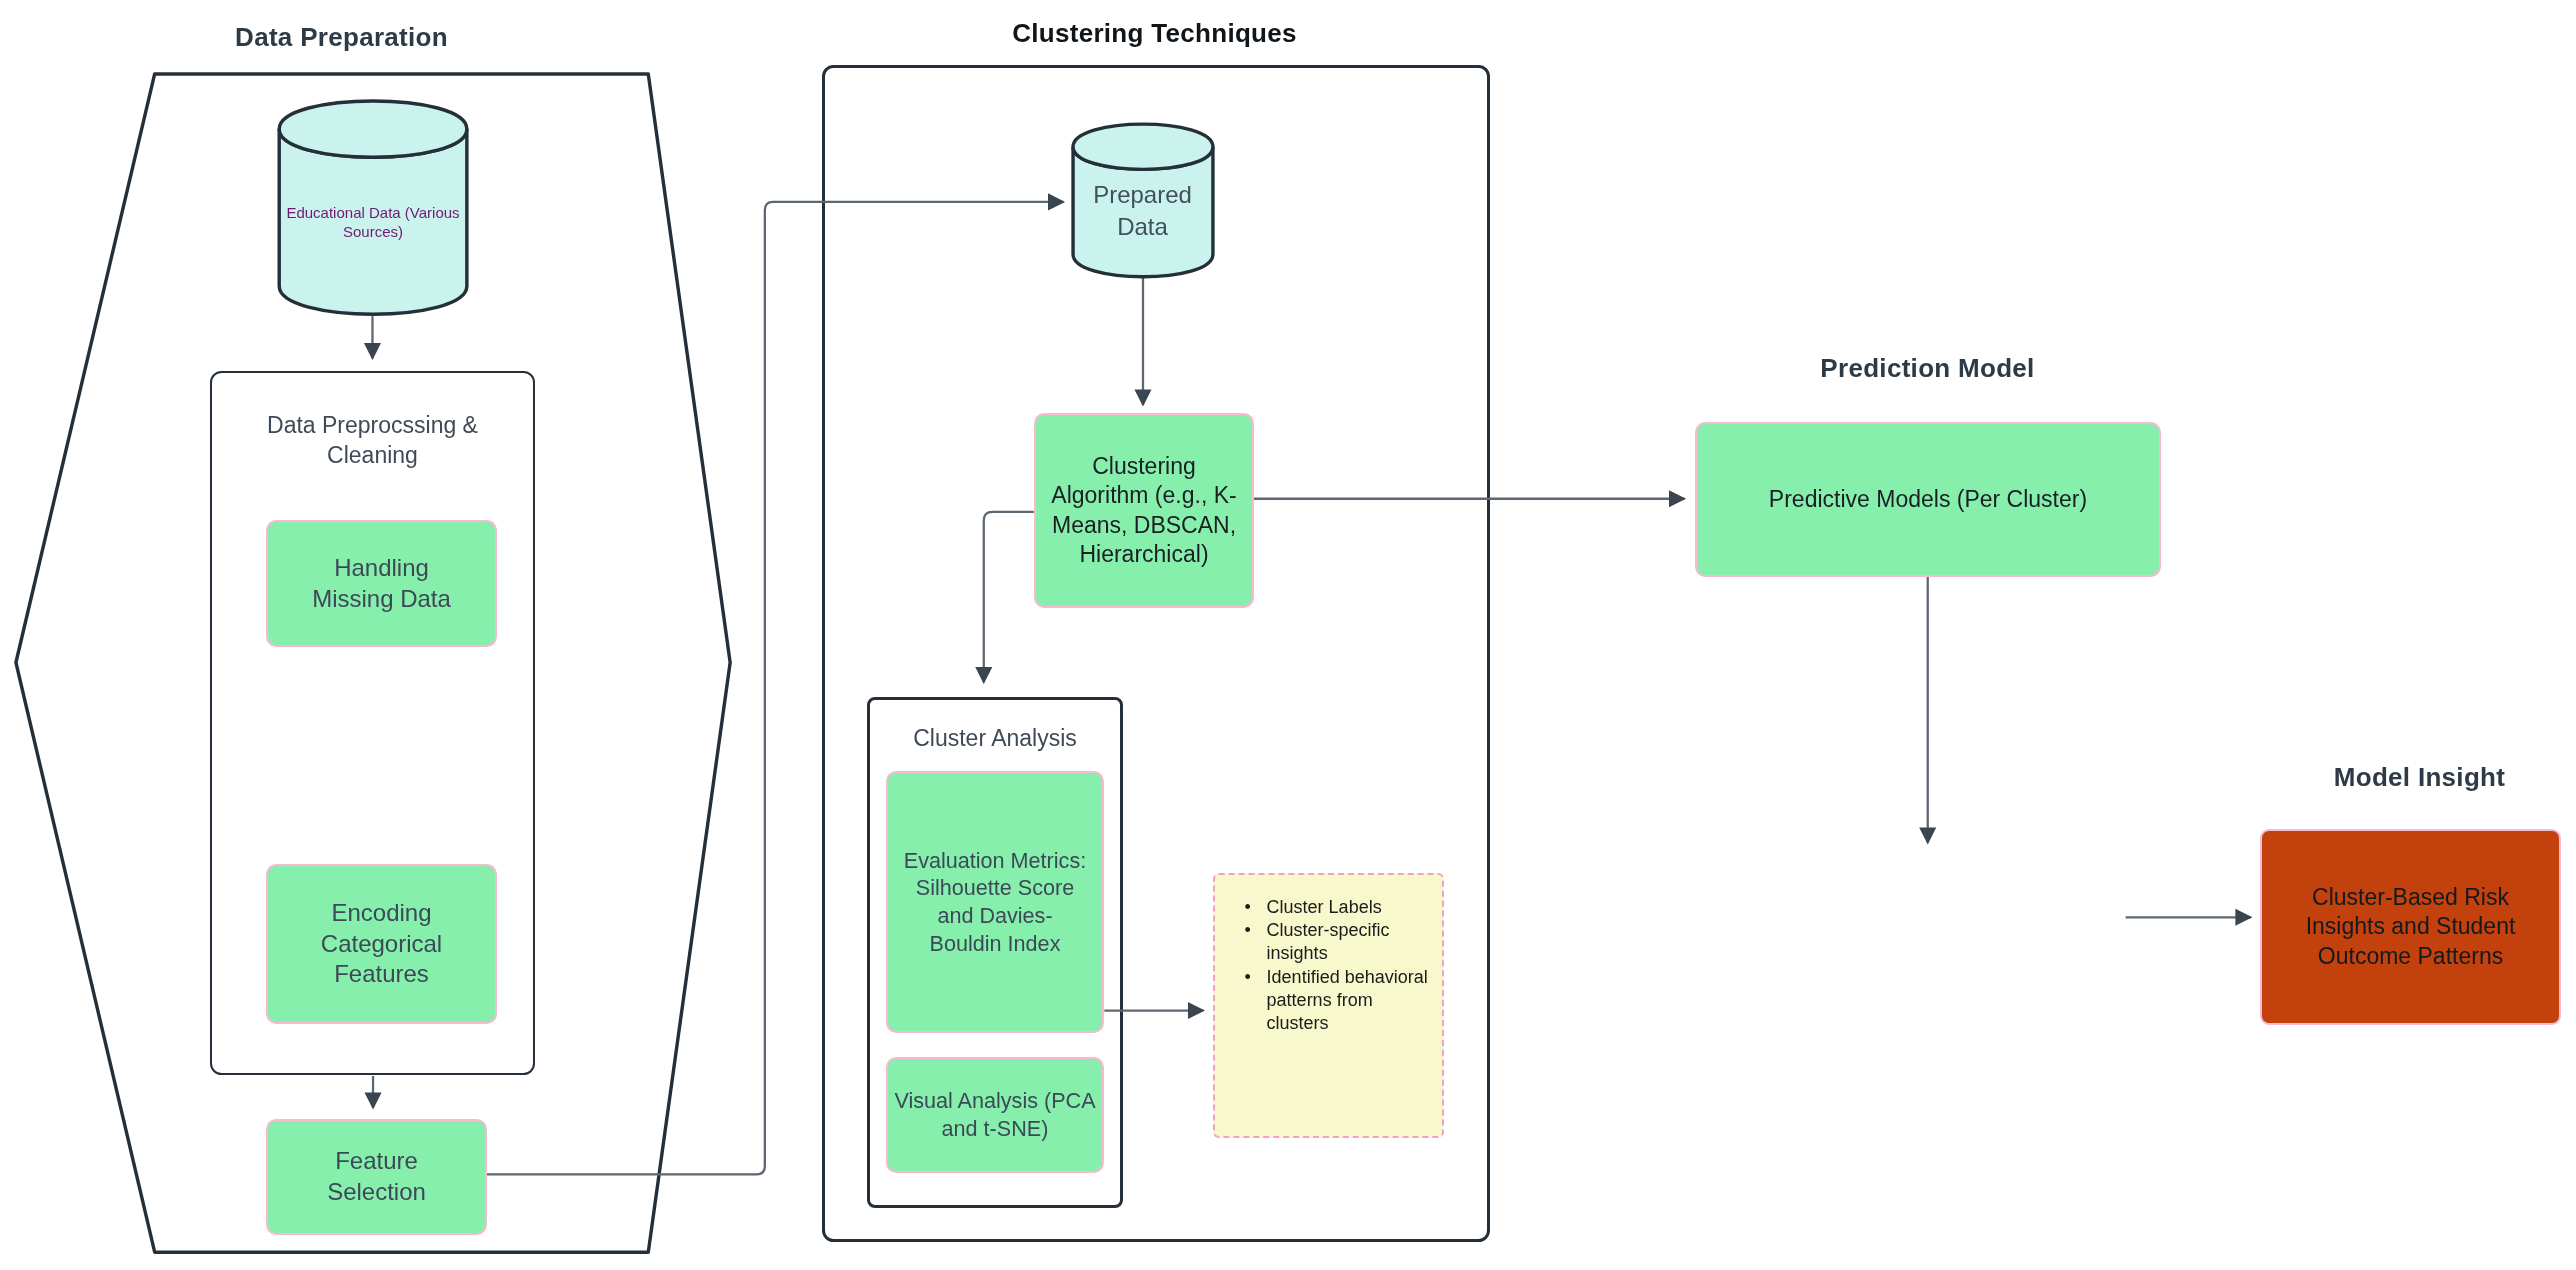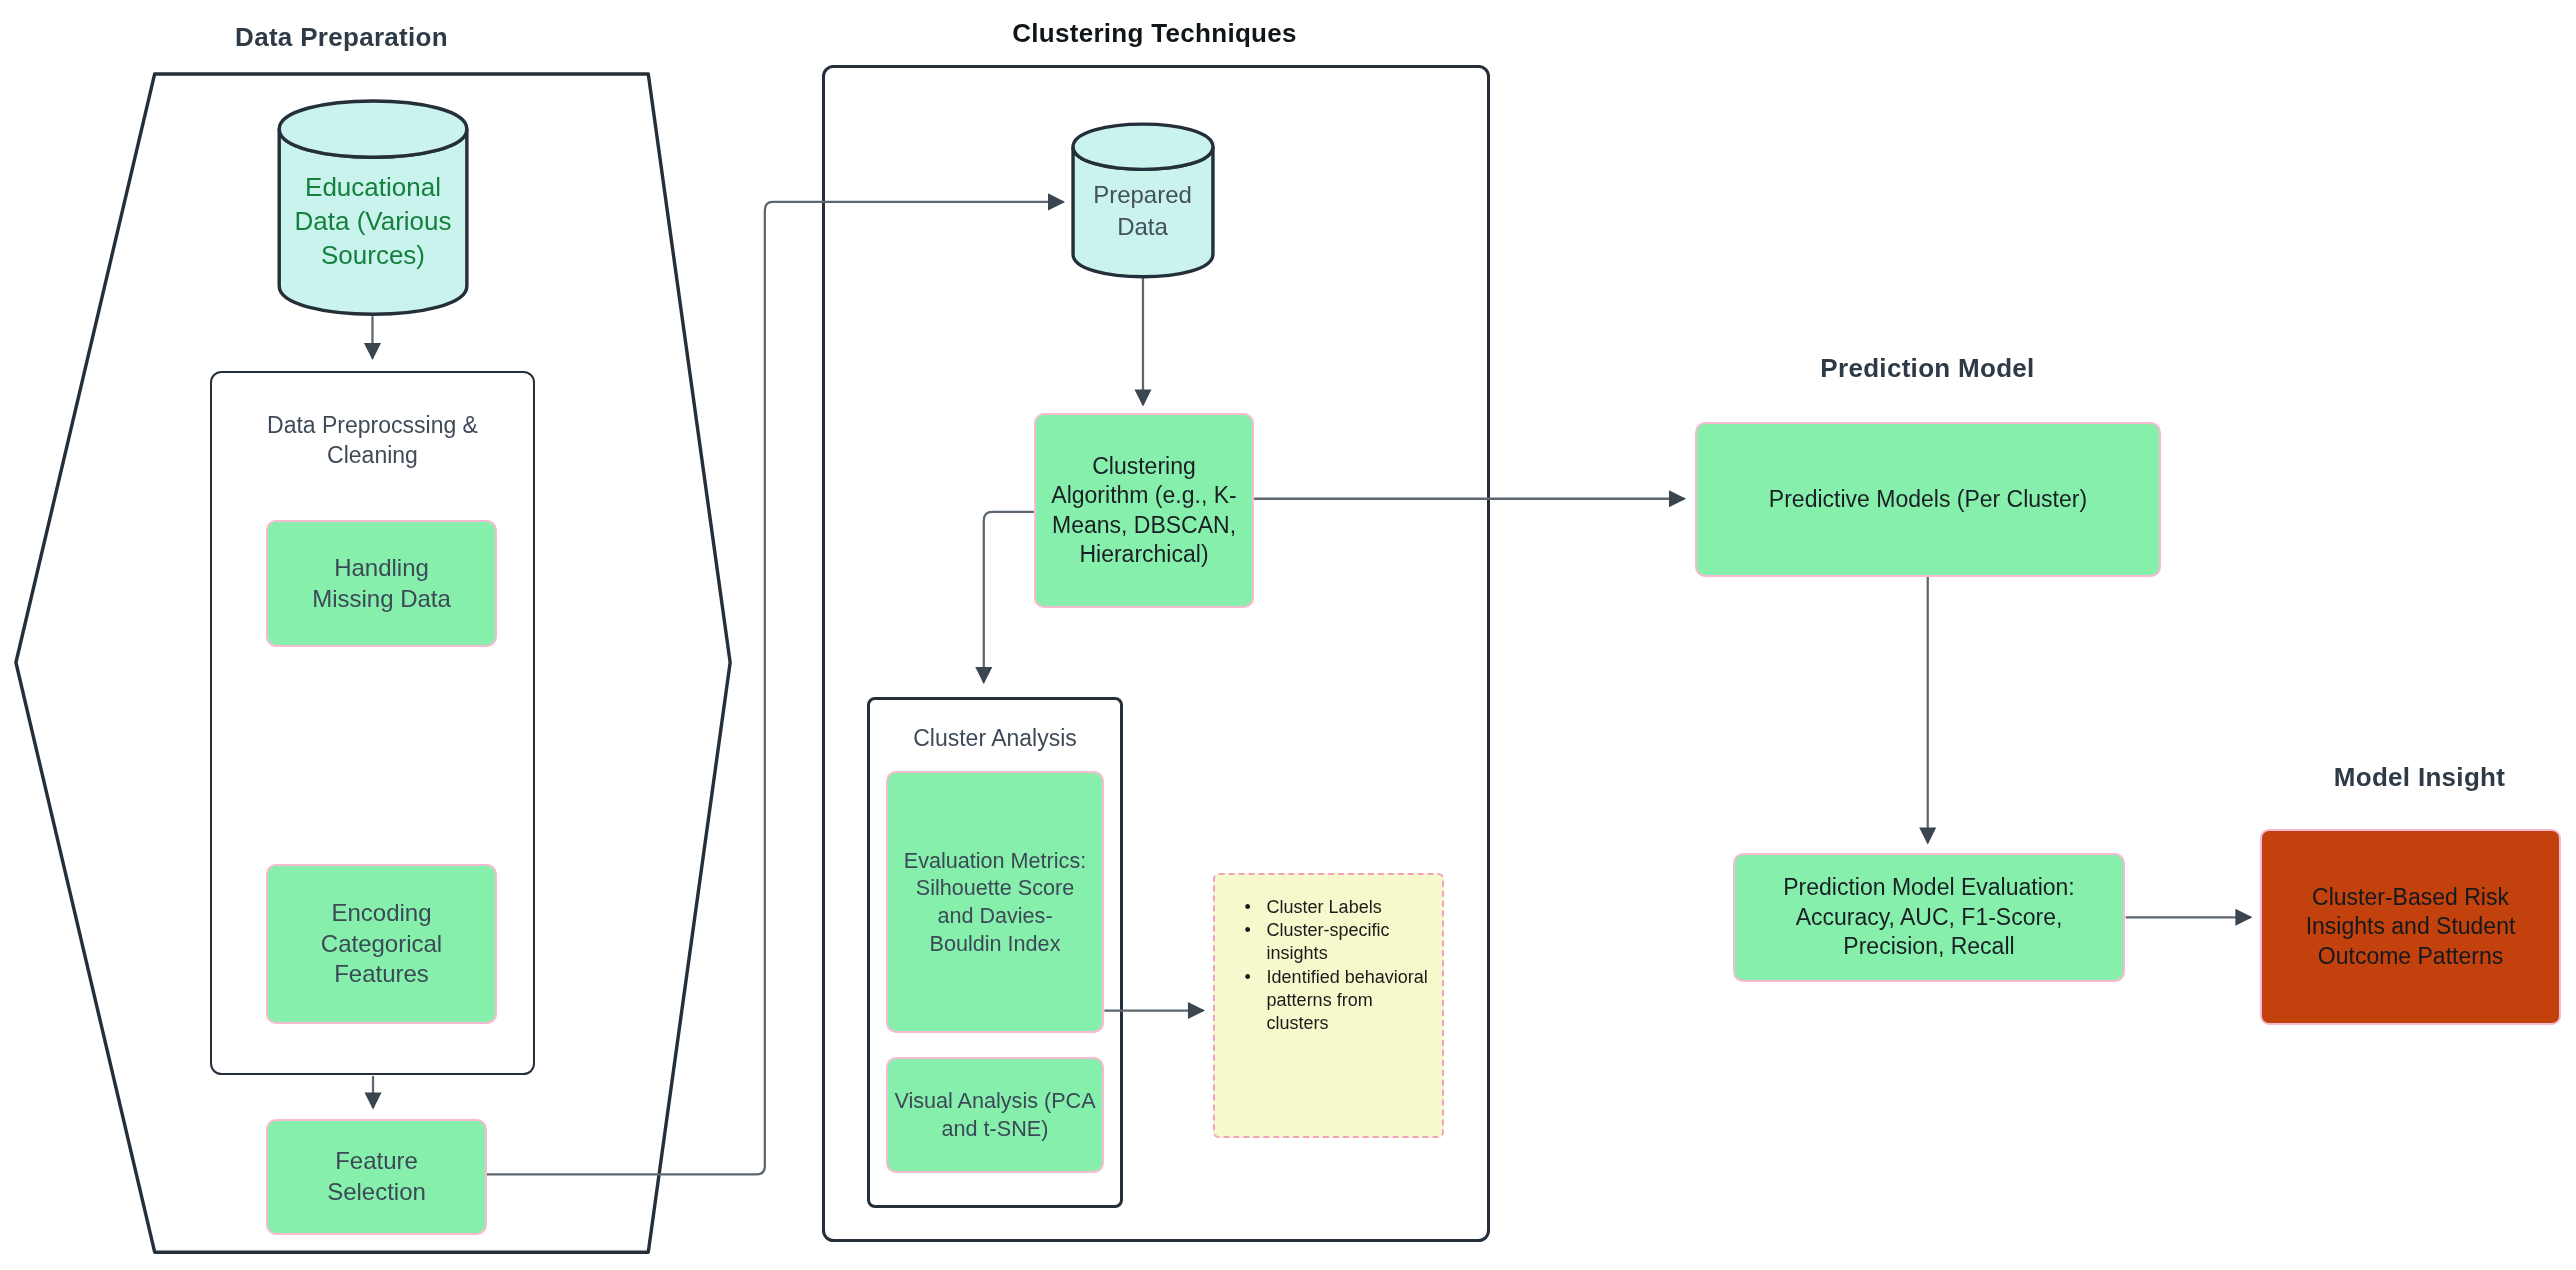--- a/index.html
+++ b/index.html
@@ -37,21 +37,21 @@
   .pink.darktext{color:#191f24;font-size:23px;}
   .yellow-note{
     position:absolute;box-sizing:border-box;background:#f8f8cd;border:2.3px dashed #f2a2c0;
     border-radius:5.7px;color:#1b1b1b;font-size:18px;
   }
   .yellow-solid{
     background:#c2410c;border:2.8px solid #f3bcd2;border-radius:9px;color:#15191d;font-size:23px;
   }
   .cyl-label{
     position:absolute;display:flex;align-items:center;justify-content:center;text-align:center;
-    font-size:26px;color:#15803d;line-height:1.3;
+    font-size:15px;color:#701a75;line-height:1.3;
   }
   .cyl-label.prepared{font-size:24px;color:#43505c;}
 
   ul.bullets{margin:0;padding:20.5px 11.4px 0 21.6px;list-style:none;text-align:left;}
   ul.bullets li{
     position:relative;padding-left:30px;line-height:1.3;margin:0;
   }
   ul.bullets li::before{
     content:"\2022";position:absolute;left:8px;top:0;
   }
@@ -122,18 +122,17 @@
 
   <div class="yellow-note" style="left:1213px;top:873px;width:231px;height:265px;">
     <ul class="bullets">
       <li>Cluster Labels</li>
       <li>Cluster-specific insights</li>
       <li>Identified behavioral patterns from clusters</li>
     </ul>
   </div>
 
   <div class="node pink darktext" style="left:1695px;top:422px;width:466px;height:155px;">Predictive Models (Per Cluster)</div>
-  <div class="node pink darktext" style="left:1733px;top:853px;width:392px;height:129px;padding:0 17px;">Prediction Model Evaluation: Accuracy, AUC, F1-Score, Precision, Recall</div>
 
   <div class="node yellow-solid" style="left:2260px;top:829px;width:301px;height:196px;padding:0 23px;">Cluster-Based Risk Insights and Student Outcome Patterns</div>
 
 </div>
 
 
 </body></html>

